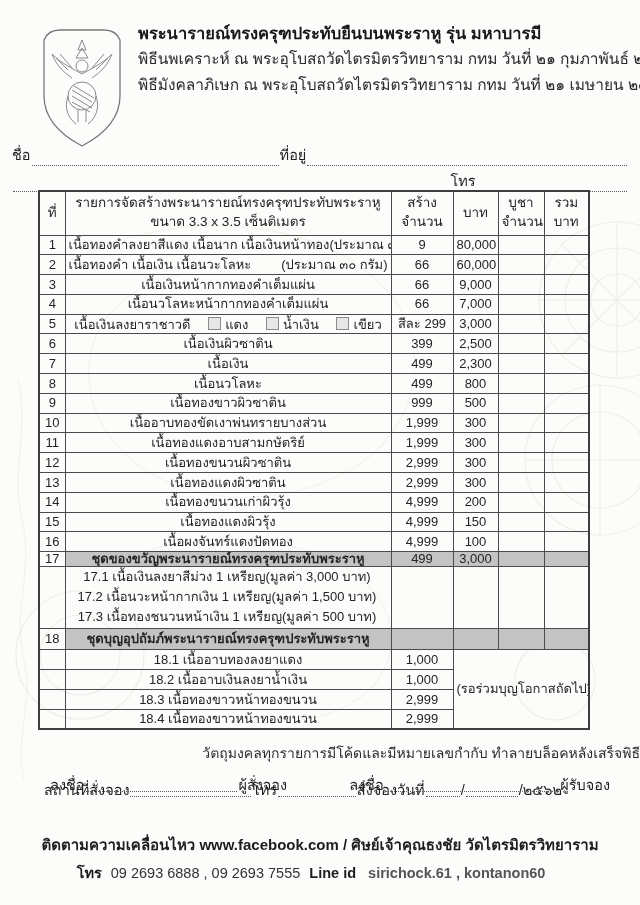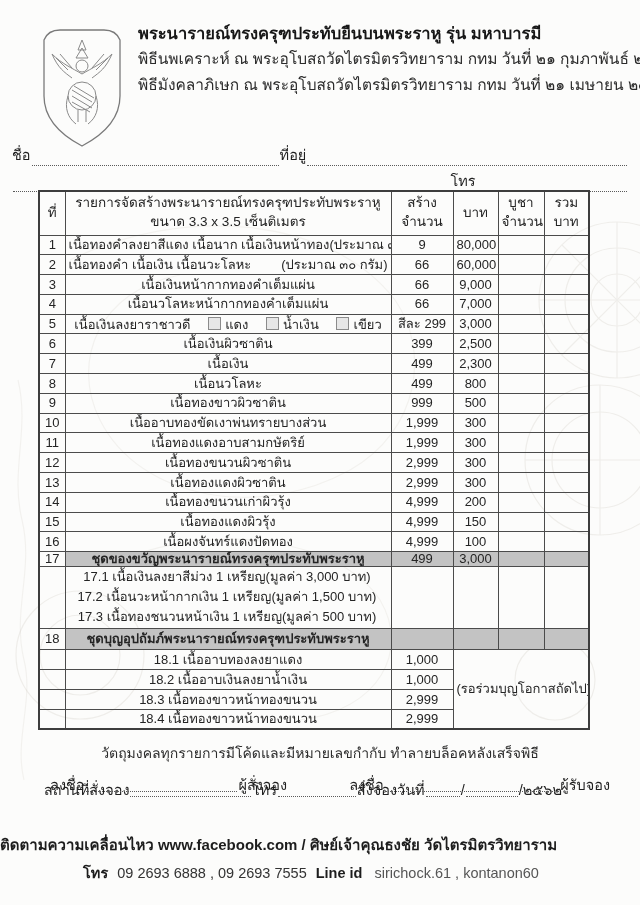--- a/index.html
+++ b/index.html
@@ -41,28 +41,28 @@
   tr.r18{height:21px}
   tr.rx{height:20px}
   .iflex{display:flex;justify-content:space-between;align-items:baseline}
   .inote{white-space:nowrap}
   .shade{background:#c3c3c3}
   .settl{font-weight:bold;text-align:center}
   .s17line{display:flex;justify-content:center;line-height:20px;padding:0 4px 0 2px}
   .cb{display:inline-block;width:11px;height:11px;border:1px solid #8b8b8b;background:#e7e7e7;margin:0 4px 0 14px;vertical-align:-1px}
   td.merged{font-size:13px}
 
-  .note-line{position:absolute;left:0;top:742px;width:100%;text-align:center;font-size:14px;color:#2b2b2b}
+  .note-line{position:absolute;left:0;top:742px;width:100%;text-align:right;font-size:14px;color:#2b2b2b}
 
   .fb1{position:absolute;left:44px;top:779px;width:518px}
   .fb2{position:absolute;left:50px;top:774px;width:560px;display:flex}
   .fb2 .grp{display:flex;flex:1;align-items:flex-end}
   .fb2 .gap{width:62px}
 
-  .foot1{position:absolute;left:0;top:833px;width:100%;text-align:left;font-size:15px;font-weight:bold;color:#1d1d1d}
+  .foot1{position:absolute;left:0;top:833px;width:100%;text-align:center;font-size:15px;font-weight:bold;color:#1d1d1d}
   .foot2{position:absolute;left:0;top:861px;width:100%;text-align:center;font-size:14.5px;color:#333}
   .foot2 .b{font-weight:bold;color:#1d1d1d}
   .foot2 .lite{color:#555}
 </style>
 </head>
 <body>
 
 <div class="page">
 
   <svg class="wm" width="640" height="905" viewBox="0 0 640 905">
@@ -393,16 +393,16 @@
       <span class="dots" style="flex:1"></span>
       <span class="lbl">ผู้รับจอง</span>
     </div>
   </div>
 
   <div class="foot1">ติดตามความเคลื่อนไหว  www.facebook.com / ศิษย์เจ้าคุณธงชัย วัดไตรมิตรวิทยาราม</div>
   <div class="foot2">
     <span class="b" style="margin-right: 5px;">โทร</span>
     <span style="margin-right: 5px;">09 2693 6888 , 09 2693 7555</span>
     <span class="b" style="margin-right: 8px;">Line id</span>
-    <span class="lite" style="margin-right: 18px;">sirichock.61 , kontanon60</span>
+    <span class="lite" style="margin-right: 18px; font-weight: bold;">sirichock.61 , kontanon60</span>
   </div>
 
 </div>
 
 </body></html>

